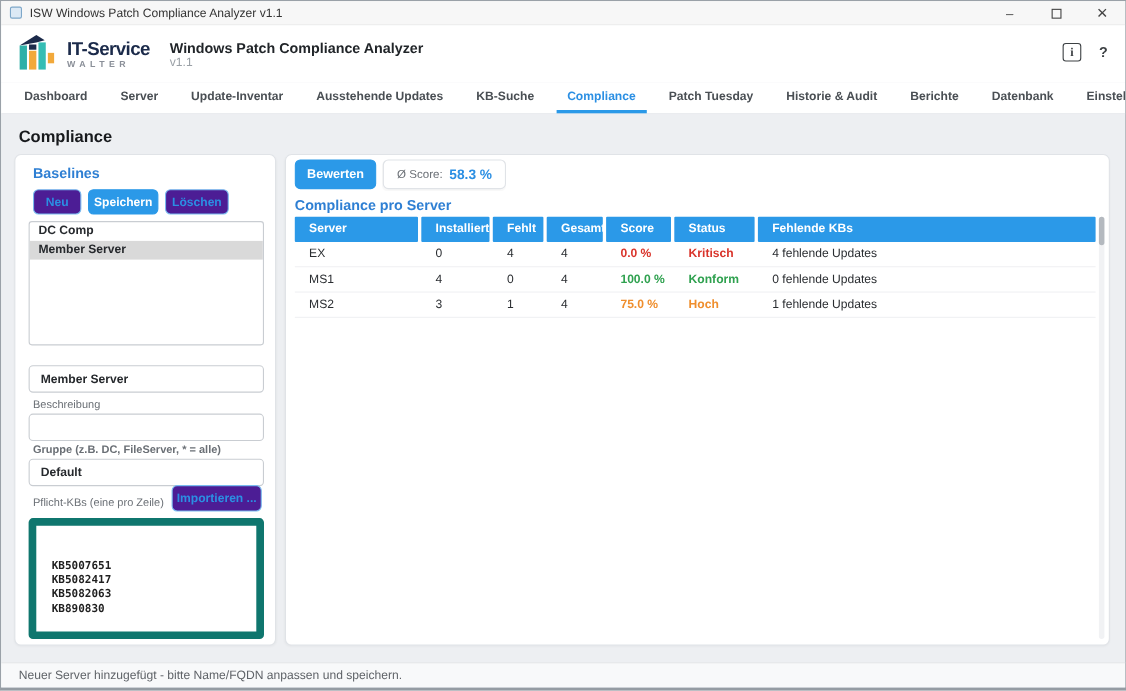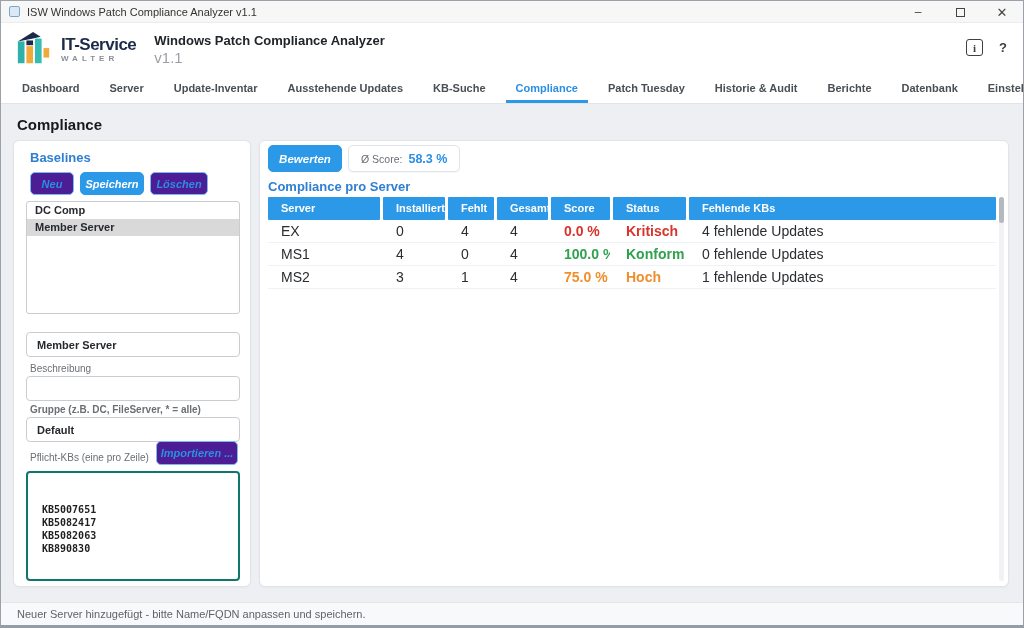--- a/index.html
+++ b/index.html
@@ -17,69 +17,69 @@
 
   
   .header { position:absolute; top:22px; left:0; right:0; height:52px; background:#ffffff; display:flex; align-items:center; }
   .brand { display:flex; align-items:center; margin-left:14px; }
   .brand-logo { width:38px; height:38px; }
   .brand-text { margin-left:8px; line-height:1; }
   .brand-name { font-size:17px; font-weight:bold; color:#1b2a4a; letter-spacing:-0.5px; }
   .brand-sub { font-size:8px; letter-spacing:4px; color:#8a8f98; margin-top:2px; font-weight:bold; }
   .apptitle { margin-left:18px; line-height:1.2; align-self:center; padding-top:2px; }
   .apptitle-main { font-size:13px; font-weight:bold; color:#212529; }
-  .apptitle-ver { font-size:15px; color:#9aa0a6; }
+  .apptitle-ver { font-size:11px; color:#9aa0a6; }
   .header-right { position:absolute; right:16px; top:16px; display:flex; align-items:center; gap:16px; }
   .info-icon { width:17px; height:17px; border:1.6px solid #3c4043; border-radius:3px; display:flex; align-items:center; justify-content:center; font-size:11px; font-weight:bold; color:#3c4043; font-family:"Liberation Serif","DejaVu Serif",serif; }
   .help-icon { font-size:13px; font-weight:bold; color:#3c4043; }
 
   
   .tabbar { position:absolute; top:74px; left:0; right:0; height:29px; background:#ffffff; border-bottom:1px solid #e2e4e8; display:flex; padding-left:6px; }
   .tab { padding:0 10px; margin:0 5px; line-height:26px; font-size:11px; font-weight:bold; color:#4a4f54; border-bottom:3px solid transparent; white-space:nowrap; cursor:default; }
   .tab.active { color:#2b8fe3; border-bottom-color:#2b99e8; }
 
   
   .content { position:absolute; top:103px; left:0; right:0; height:499px; background:#edeff2; }
   .page-title { position:absolute; left:16px; top:12px; font-size:15px; font-weight:bold; color:#17191c; }
   .card { position:absolute; background:#ffffff; border:1px solid #e0e3e7; border-radius:6px; box-shadow:0 1px 2px rgba(0,0,0,0.03); }
   .left-card  { left:12px;  top:36px; width:238px; height:447px; }
   .right-card { left:258px; top:36px; width:750px; height:447px; }
 
   
   .panel-heading { position:absolute; font-size:13px; font-weight:bold; color:#2e7fd3; }
   .baselines-heading { left:16px; top:9px; }
-  .btn { display:inline-flex; align-items:center; justify-content:center; font-size:11px; font-weight:bold; border-radius:5px; cursor:default;font-style:italic; }
+  .btn { display:inline-flex; align-items:center; justify-content:center; font-size:11px; font-weight:bold; border-radius:5px; cursor:default; }
   .btn-outline { background:#4c1d95; border:1px solid #79bbef; color:#2b8fe3; }
   .btn-fill { background:#2b99e8; border:1px solid #2b99e8; color:#ffffff; }
   .btn-neu    { position:absolute; left:16px;  top:31px; width:44px; height:23px; }
   .btn-save   { position:absolute; left:66px;  top:31px; width:64px; height:23px; }
   .btn-delete { position:absolute; left:136px; top:31px; width:58px; height:23px; }
   .listbox { position:absolute; left:12px; top:60px; width:214px; height:113px; border:1px solid #c9cdd2; border-radius:3px; background:#fff; overflow:hidden; }
   .list-item { height:17px; line-height:17px; padding-left:8px; font-size:11px; font-weight:bold; color:#26292d; }
   .list-item.selected { background:#d9d9d9; }
   .field-label { position:absolute; left:16px; font-size:10px; color:#6a6f75; }
   .tinput { position:absolute; left:12px; width:214px; height:25px; border:1px solid #c9cdd2; border-radius:4px; background:#fff; font-size:11px; font-weight:bold; color:#26292d; padding-left:10px; font-family:"Liberation Sans","DejaVu Sans",sans-serif; outline:none; }
   .lbl-name { top:194px;margin-left:36px; } .in-name { top:191px; }
   .lbl-desc { top:222px; } .in-desc { top:235px; }
   .lbl-group { top:263px;font-weight:bold; } .in-group { top:276px; }
   .lbl-kbs { top:311px; }
   .btn-import { position:absolute; right:12px; top:300px; width:82px; height:24px; }
-  .kbs-area { position:absolute; left:12px; top:330px; width:214px; height:110px; border:2px solid #0f766e; border-radius:4px; background:#fff; resize:none; outline:none; font-family:"DejaVu Sans Mono","Liberation Mono",monospace; font-size:10px; font-weight:bold; color:#1f1f1f; line-height:13px; padding:30px 0 0 14px; }
+  .kbs-area { position:absolute; left:12px; top:330px; width:214px; height:110px; border:7px solid #0f766e; border-radius:4px; background:#fff; resize:none; outline:none; font-family:"DejaVu Sans Mono","Liberation Mono",monospace; font-size:10px; font-weight:bold; color:#1f1f1f; line-height:13px; padding:30px 0 0 14px; }
 
   
   .btn-evaluate { position:absolute; left:8px; top:4px; width:74px; height:27px; font-size:11.5px; }
   .score-box { position:absolute; left:88px; top:4px; height:27px; padding:0 12px; border:1px solid #e0e3e7; border-radius:5px; background:#fff; display:flex; align-items:center; gap:6px; box-shadow:0 1px 1px rgba(0,0,0,0.03); }
   .score-label { font-size:10.5px; color:#6a6f75; }
   .score-value { font-size:12.5px; font-weight:bold; color:#2b8fe3; }
   .table-heading { left:8px; top:38px; }
   .table { position:absolute; left:8px; top:56px; width:728px; }
   .thead { display:flex; gap:3px; }
   .thcell { height:23px; line-height:23px; background:#2b99e8; color:#ffffff; font-size:11px; font-weight:bold; padding-left:13px; border-radius:1px; }
   .trow { display:flex; gap:3px; border-bottom:1px solid #f0f1f3; }
-  .tcell { height:22px; line-height:22px; font-size:14px; color:#2a2d31; padding-left:13px; white-space:nowrap; overflow:hidden; }
+  .tcell { height:22px; line-height:22px; font-size:11px; color:#2a2d31; padding-left:13px; white-space:nowrap; overflow:hidden; }
   .col0 { width:112px; } .col1 { width:62px; } .col2 { width:46px; } .col3 { width:51px; } .col4 { width:59px; } .col5 { width:73px; } .last { flex:1; }
   .tcell.score { font-weight:bold; }
   .tcell.status { font-weight:bold; }
   .sev-critical { color:#d9342b; }
   .sev-ok { color:#2fa14f; }
   .sev-warn { color:#ef8e2d; }
   .vscroll { position:absolute; right:4px; top:56px; width:5px; height:384px; background:#f1f2f4; border-radius:3px; }
   .vscroll-thumb { position:absolute; top:0; left:0; width:5px; height:26px; background:#b4b9bf; border-radius:3px; }
 
   

